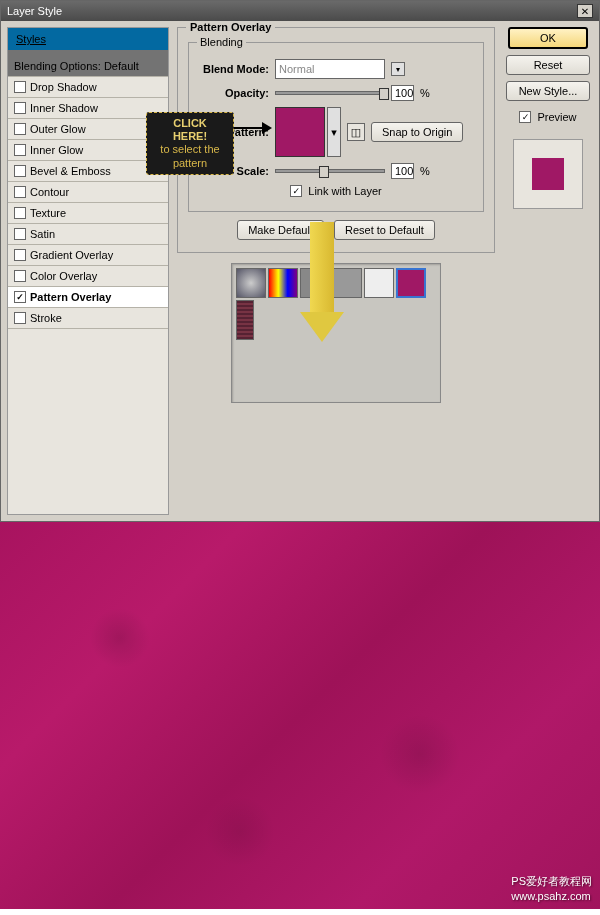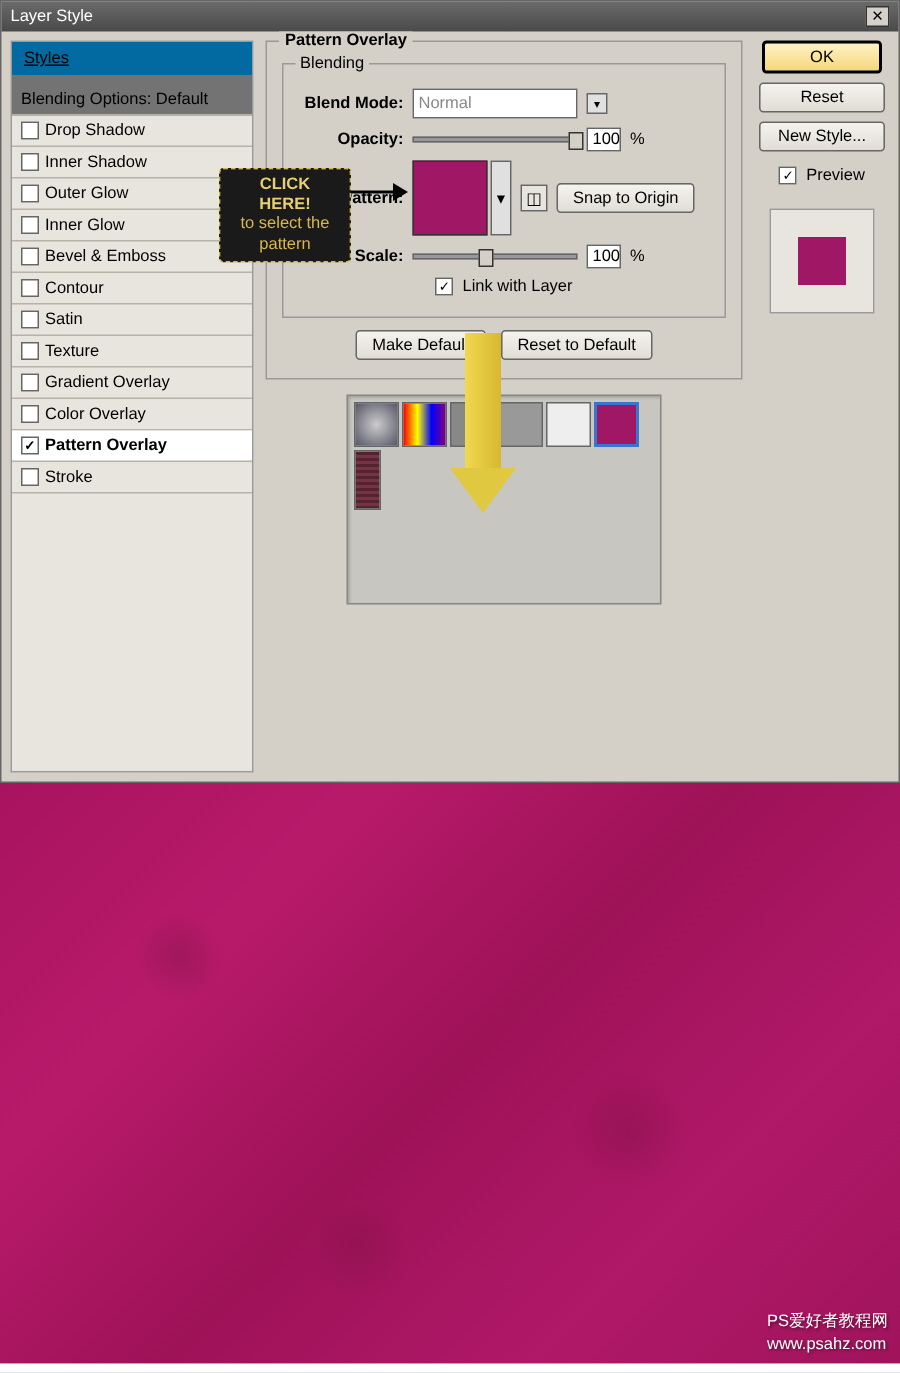--- a/index.html
+++ b/index.html
@@ -84,27 +84,27 @@
           <span>Inner Glow</span>
         </div>
       <div class="styles-item">
           <span class="chk"></span>
           <span>Bevel &amp; Emboss</span>
         </div>
       <div class="styles-item indent">
           <span class="chk"></span>
           <span>Contour</span>
         </div>
+      <div class="styles-item indent">
+          <span class="chk"></span>
+          <span>Texture</span>
+        </div>
       <div class="styles-item">
           <span class="chk"></span>
           <span>Satin</span>
-        </div>
-      <div class="styles-item indent">
-          <span class="chk"></span>
-          <span>Texture</span>
         </div>
       <div class="styles-item">
           <span class="chk"></span>
           <span>Gradient Overlay</span>
         </div>
       <div class="styles-item">
           <span class="chk"></span>
           <span>Color Overlay</span>
         </div>
       <div class="styles-item selected">

